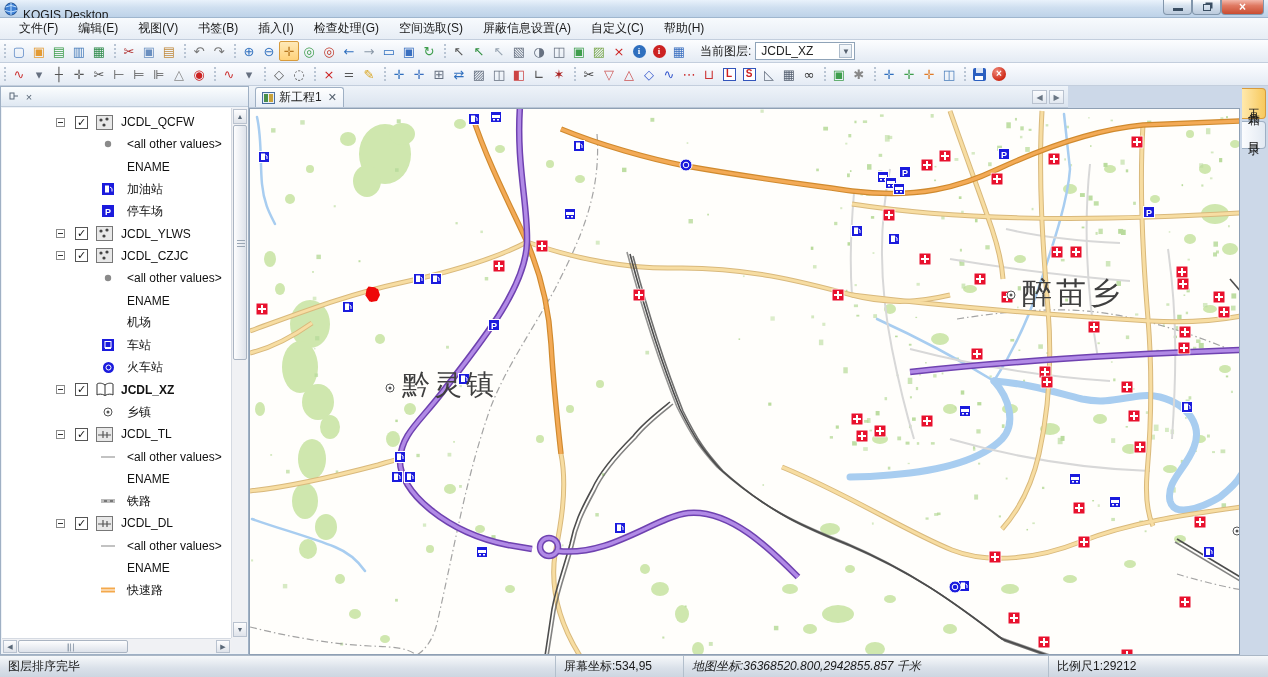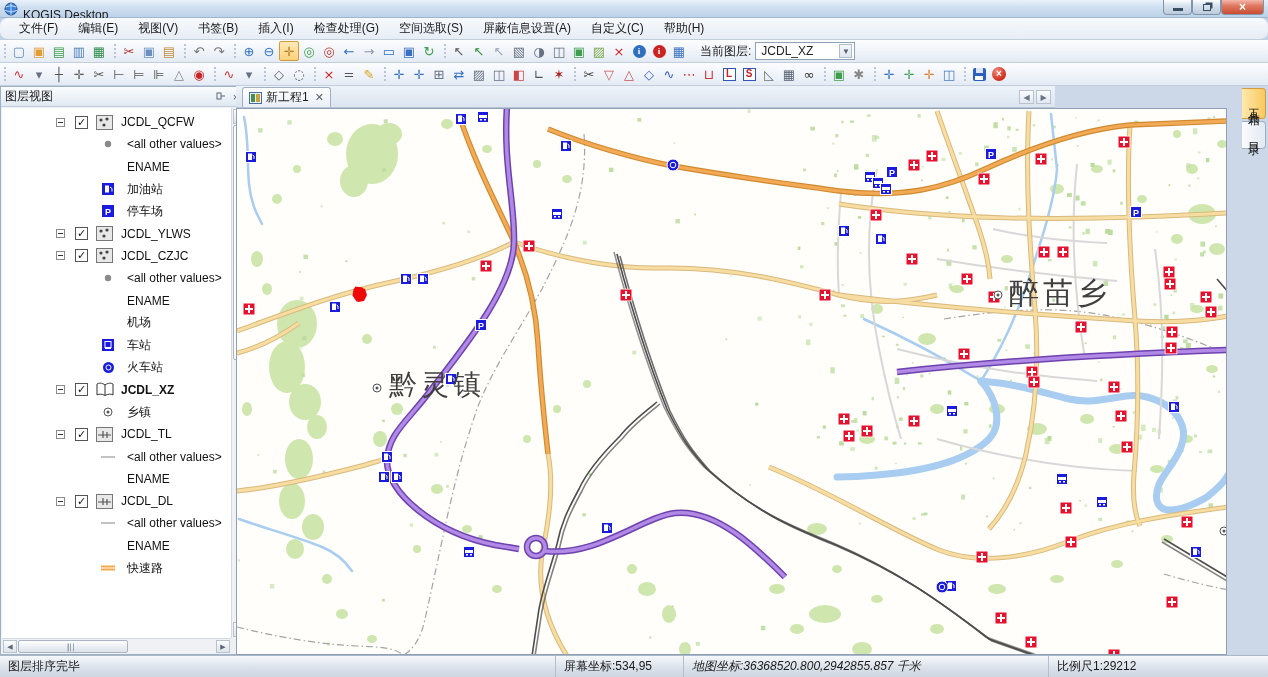--- a/index.html
+++ b/index.html
@@ -15,21 +15,21 @@
   .winbtn { width:29px; height:15px; border:1px solid #8296ab; border-top:none;
     border-radius:0 0 4px 4px; background:linear-gradient(#fdfeff,#d7e3ef 40%,#bccbdd);
     display:flex; align-items:center; justify-content:center; color:#3b4f63; font-weight:bold; }
   .winbtn.close { width:43px; background:linear-gradient(#f3b8ab,#e07a63 40%,#c94c31);
     color:#fff; }
   .winbtn .minbar { width:10px; height:3px; background:#3b4f63; margin-top:5px; }
   .winbtn .restore { width:8px; height:7px; border:1.5px solid #3b4f63; box-shadow:2px -2px 0 -0.5px #3b4f63; }
   
   #menubar { position:absolute; left:0; top:18px; width:1268px; height:22px;
     background:linear-gradient(#f7fafd,#e7edf5); border-bottom:1px solid #c3cedd;
-    display:flex; align-items:center; padding-left:10px; gap:2px;border-radius:8px; }
+    display:flex; align-items:center; padding-left:10px; gap:2px; }
   .menu-item { padding:2px 9px; color:#1a1a1a; }
   
   .toolbar { position:absolute; left:0; width:1268px; height:23px;
     background:linear-gradient(#fcfdff,#e4ebf4); border-bottom:1px solid #c3cedd;
     display:flex; align-items:center; padding-left:2px; }
   #toolbar1 { top:40px; } #toolbar2 { top:63px; height:23px; }
   .tgroup { display:flex; align-items:center; padding:0 3px 0 7px; position:relative; }
   .tgroup::before { content:""; position:absolute; left:2px; top:3px; bottom:3px; width:3px;
     border-left:2px dotted #b9c5d4; }
   .tbtn { width:20px; height:20px; display:flex; align-items:center; justify-content:center;
@@ -86,21 +86,21 @@
   .grip { position:absolute; left:3px; width:8px; height:7px;
     background:repeating-linear-gradient(#9aa6b4 0 1px,transparent 1px 3px); }
   .sb-h { position:absolute; left:1px; bottom:1px; height:15px; right:17px;
     background:#f0f1f4; border-top:1px solid #d5dae2; }
   .sb-h .sb-btn { width:14px; height:13px; margin:1px; position:absolute; }
   .sb-h .left { left:0; } .sb-h .right { right:0; }
   .sb-h .thumb { position:absolute; left:16px; top:1px; width:110px; height:13px;
     background:linear-gradient(#fdfdfe,#dde2ea); border:1px solid #aab4c2; border-radius:2px; }
   .sb-corner { position:absolute; right:1px; bottom:1px; width:16px; height:15px; background:#eef0f4; }
   
-  #map-area { position:absolute; left:236px; top:0; width:819px; height:569px; }
+  #map-area { position:absolute; left:249px; top:0; width:819px; height:569px; }
   #tabbar { height:22px; background:linear-gradient(#eef3f9,#dbe4ef);
     border-bottom:1px solid #b9c6d6; display:flex; align-items:flex-end; padding-left:6px; position:relative; }
   #doc-tab { height:20px; background:linear-gradient(#ffffff,#e9eff7); border:1px solid #9fb0c4;
     border-bottom:none; border-radius:3px 3px 0 0; display:flex; align-items:center;
     padding:0 6px; gap:4px; }
   #doc-tab .tab-x { color:#55606e; font-size:11px; margin-left:2px; }
   .tabnav { position:absolute; right:4px; top:4px; display:flex; gap:2px; }
   .tabnav div { width:15px; height:14px; font-size:8px; color:#6a7684; display:flex;
     align-items:center; justify-content:center; background:linear-gradient(#fbfcfe,#e2e8f0);
     border:1px solid #b9c2cf; }
@@ -426,21 +426,20 @@
       <div class="tbtn">
         <span class="stop-ic">×</span>
       </div>
     </div>
   </div>
 
 <div id="main">
 
   <div id="layer-panel">
     <div id="panel-header">
-      <span class="ttl">图层视图</span>
       <div class="ph-btn">
         <svg width="9" height="9" viewBox="0 0 9 9">
             <rect x="1" y="1" width="4" height="6" fill="none" stroke="#5a6878"></rect>
             <line x1="5" y1="4" x2="9" y2="4" stroke="#5a6878"></line>
           </svg>
       </div>
       <div class="ph-btn">×</div>
     </div>
     <div id="tree">
         <div class="trow">
@@ -573,20 +572,29 @@
           <span class="sym">
             <svg width="22" height="8">
               <line x1="0" y1="4" x2="22" y2="4" stroke="#999" stroke-width="1.2"></line>
             </svg>
           </span>
           <span class="lname">&lt;all other values&gt;</span>
         </div>
         <div class="trow">
           <span class="sym"></span>
           <span class="lname">ENAME</span>
+        </div>
+        <div class="trow">
+          <span class="sym">
+            <svg width="22" height="8">
+              <line x1="0" y1="4" x2="22" y2="4" stroke="#777" stroke-width="3"></line>
+              <line x1="0" y1="4" x2="22" y2="4" stroke="#fff" stroke-width="1.2" stroke-dasharray="3 3"></line>
+            </svg>
+          </span>
+          <span class="lname">铁路</span>
         </div>
         <div class="trow">
           <span class="expander"></span>
           <span class="cbx">✓</span>
           <span class="licon"><svg width="17" height="15">
               <rect x="0.5" y="0.5" width="16" height="14" fill="#e8e8e8" stroke="#777"></rect>
               <path d="M2,8 L7,8 M7,4 L7,11 M7,8 L15,8 M11,5 L11,11" stroke="#555" stroke-width="1.2" fill="none"></path>
             </svg></span>
           <span class="lname">JCDL_DL</span>
         </div>

